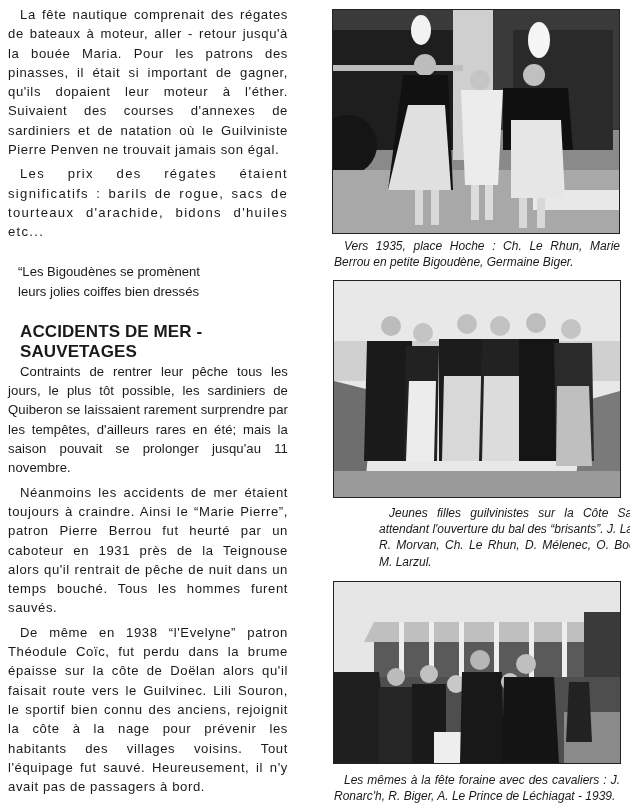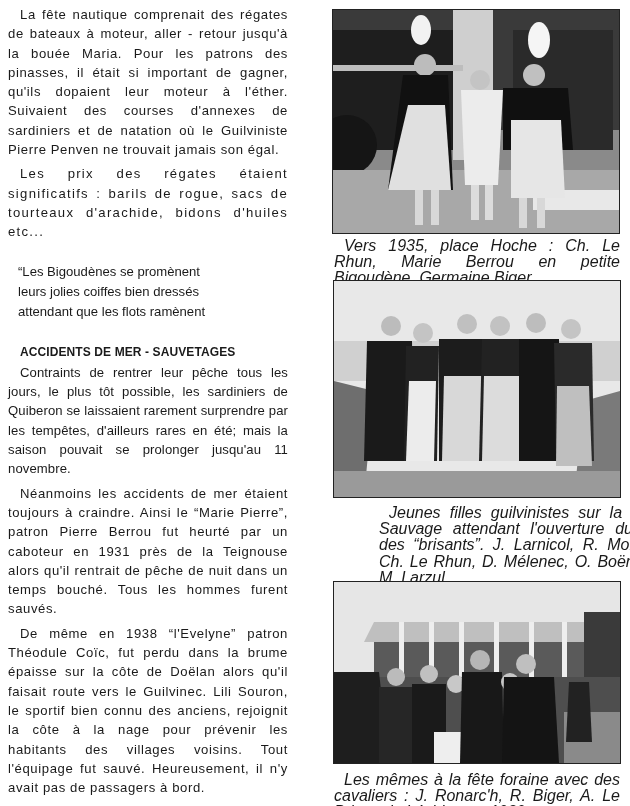--- a/index.html
+++ b/index.html
@@ -3,36 +3,35 @@
 <meta charset="utf-8">
 <style>
   html, body { margin: 0; padding: 0; background: #ffffff; }
   body { width: 630px; height: 806px; position: relative; overflow: hidden; color: #1a1a1a; font-family: "Liberation Sans", sans-serif; }
   .left-col { position: absolute; left: 8px; top: 5px; width: 287px; font-size: 13.1px; line-height: 19.3px; }
   .para { margin: 0 7px 5px 0; text-align: justify; text-indent: 12px; letter-spacing: 0.1px; }
   .para.spread { letter-spacing: 1.3px; }
   .para.spread2 { letter-spacing: 0.6px; }
   .poem { margin: 20px 0 0 10px; }
   .poem-line { display: block; line-height: 19.4px; margin-bottom: 0.9px; }
-  .heading { font-weight: bold; font-size: 12px; margin: 21px 0 1px 12px; letter-spacing: 0.1px; }
+  .heading { font-weight: bold; font-size: 17px; margin: 21px 0 1px 12px; letter-spacing: 0.1px; }
   .photo { position: absolute; border: 1px solid #222; overflow: hidden; }
   .photo svg { display: block; width: 100%; height: 100%; }
-  .caption { position: absolute; font-style: italic; font-size: 16px; line-height: 16.2px; text-align: justify; color: #1a1a1a; }
+  .caption { position: absolute; font-style: italic; font-size: 12px; line-height: 16.2px; text-align: justify; color: #1a1a1a; }
   .caption .first { text-indent: 10px; }
 </style>
 </head>
 <body>
 
 <div class="left-col">
   <p class="para spread2">La fête nautique comprenait des régates de bateaux à moteur, aller - retour jusqu'à la bouée Maria. Pour les patrons des pinasses, il était si important de gagner, qu'ils dopaient leur moteur à l'éther. Suivaient des courses d'annexes de sardiniers et de natation où le Guilviniste Pierre Penven ne trouvait jamais son égal.</p>
   <p class="para spread">Les prix des régates étaient significatifs : barils de rogue, sacs de tourteaux d'arachide, bidons d'huiles etc...</p>
   <div class="poem">
     <span class="poem-line">“Les Bigoudènes se promènent</span>
     <span class="poem-line">leurs jolies coiffes bien dressés</span>
-    <span class="poem-line">attendant que les flots ramènent</span>
   </div>
   <div class="heading">ACCIDENTS DE MER - SAUVETAGES</div>
   <p class="para">Contraints de rentrer leur pêche tous les jours, le plus tôt possible, les sardiniers de Quiberon se laissaient rarement surprendre par les tempêtes, d'ailleurs rares en été; mais la saison pouvait se prolonger jusqu'au 11 novembre.</p>
   <p class="para spread2">Néanmoins les accidents de mer étaient toujours à craindre. Ainsi le “Marie Pierre”, patron Pierre Berrou fut heurté par un caboteur en 1931 près de la Teignouse alors qu'il rentrait de pêche de nuit dans un temps bouché.  Tous les hommes furent sauvés.</p>
   <p class="para spread2">De même en 1938 “l'Evelyne” patron Théodule Coïc, fut perdu dans la brume épaisse sur la côte de Doëlan alors qu'il faisait route vers le Guilvinec. Lili Souron, le sportif bien connu des anciens, rejoignit la côte à la nage pour prévenir les habitants des villages voisins. Tout l'équipage fut sauvé. Heureusement, il n'y avait pas de passagers à bord.</p>
 
 </div>
 
 <div class="photo" style="left:332px; top:9px; width:286px; height:223px;">
   <svg viewBox="0 0 286 223" preserveAspectRatio="none">

